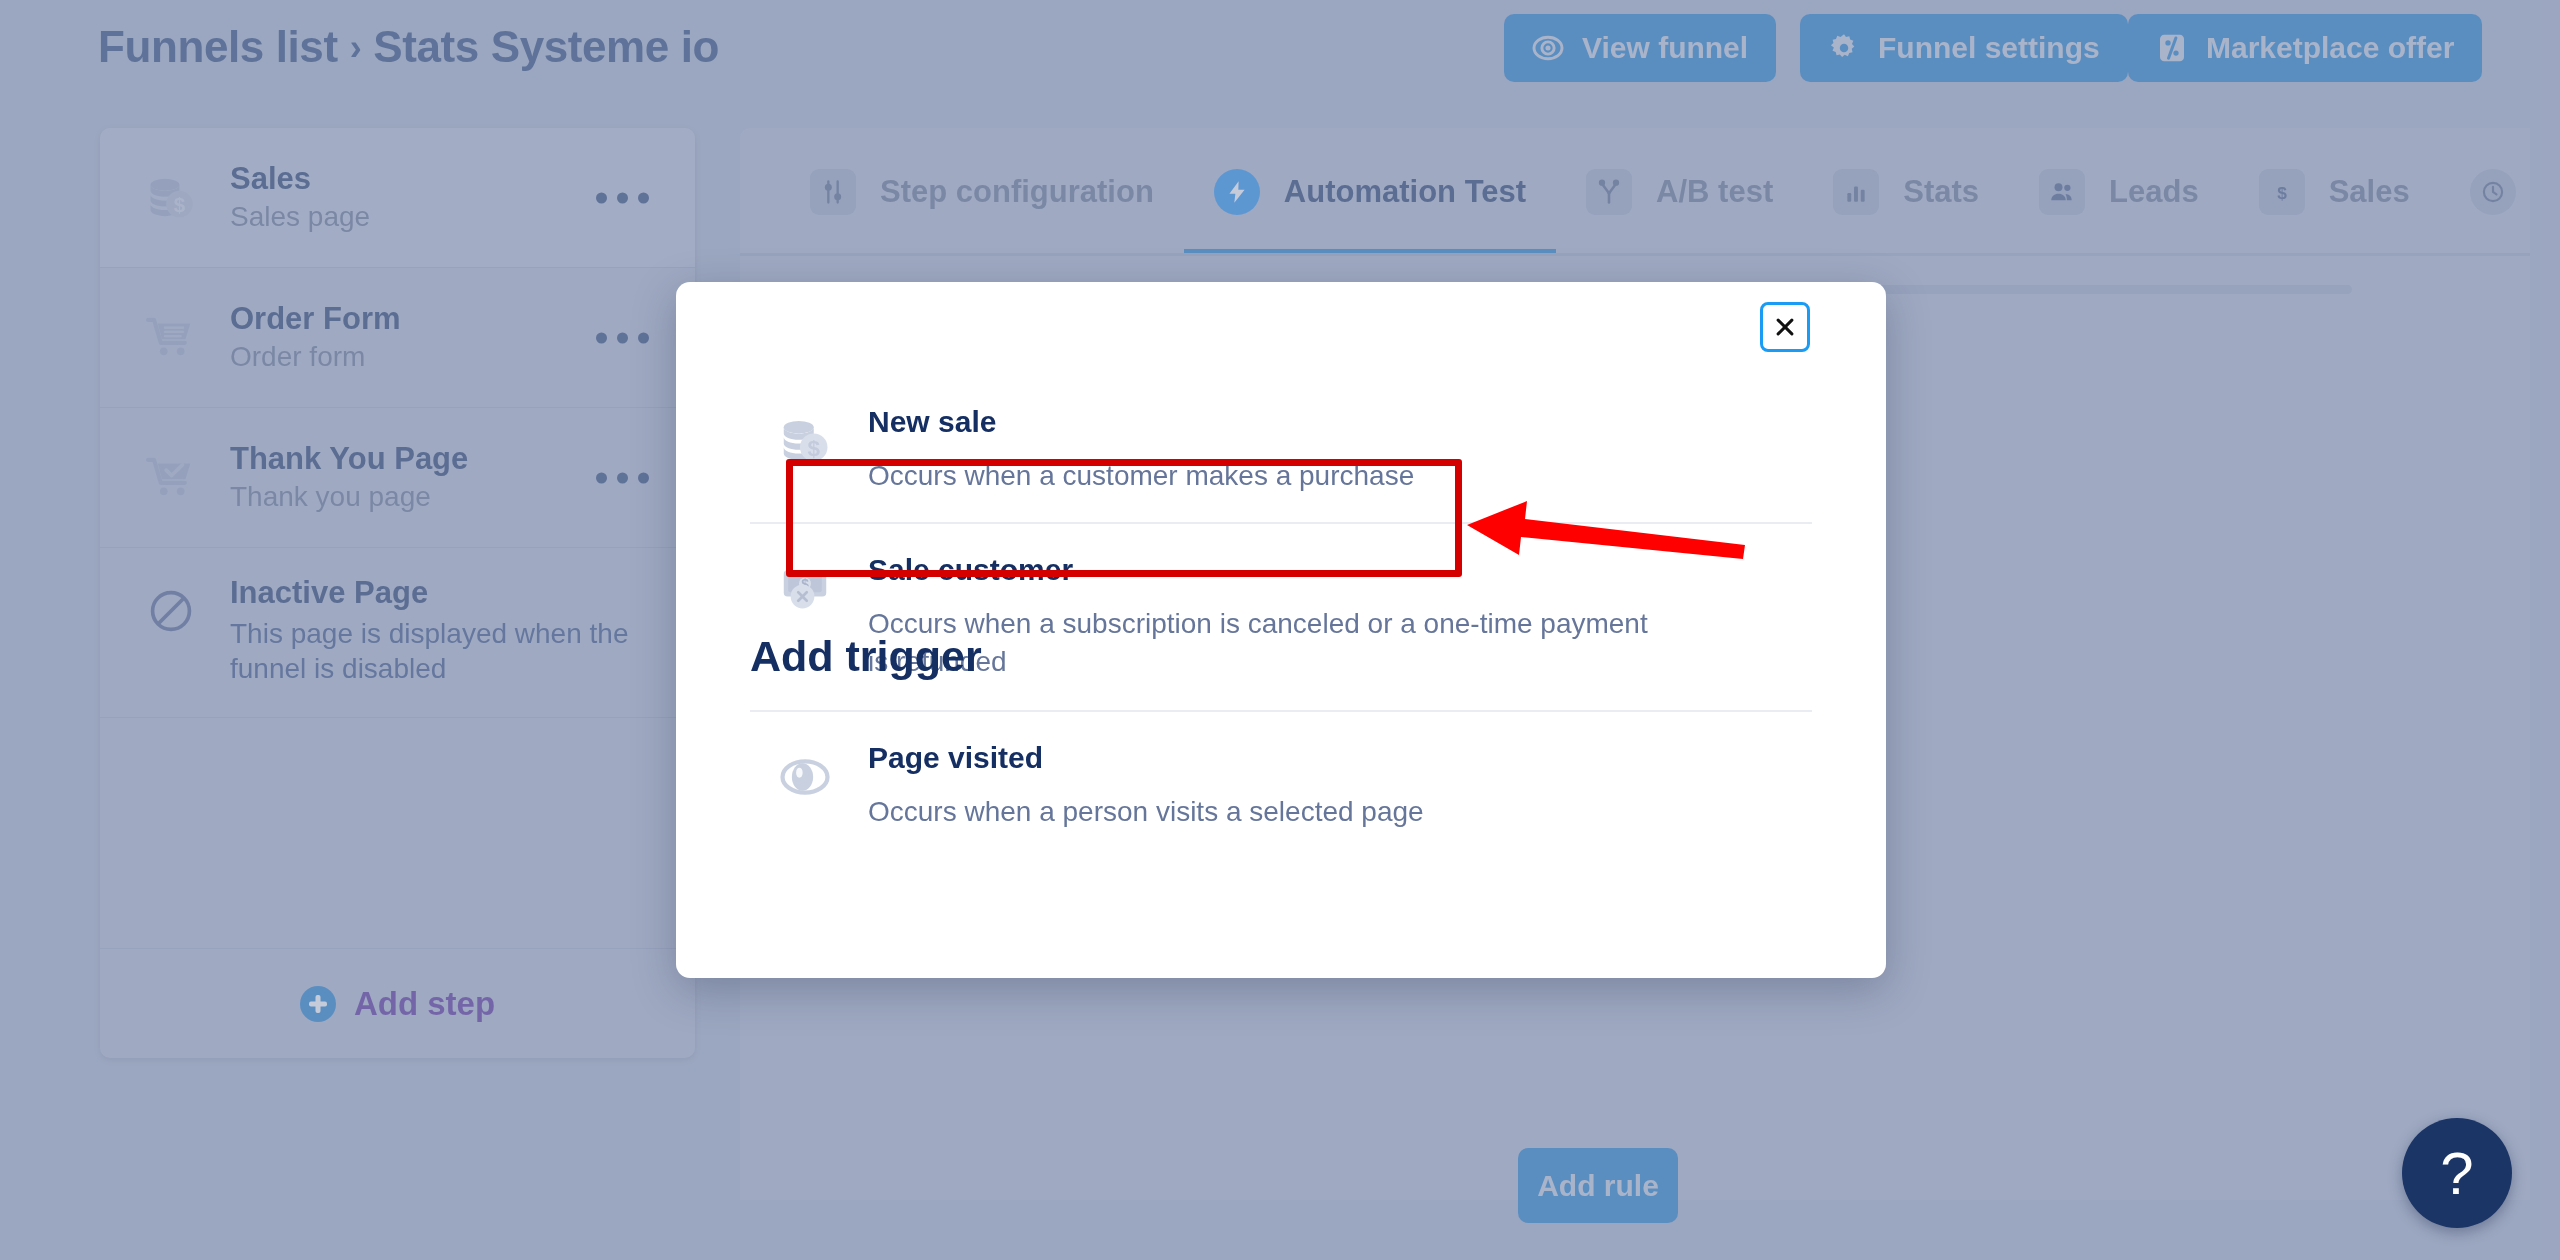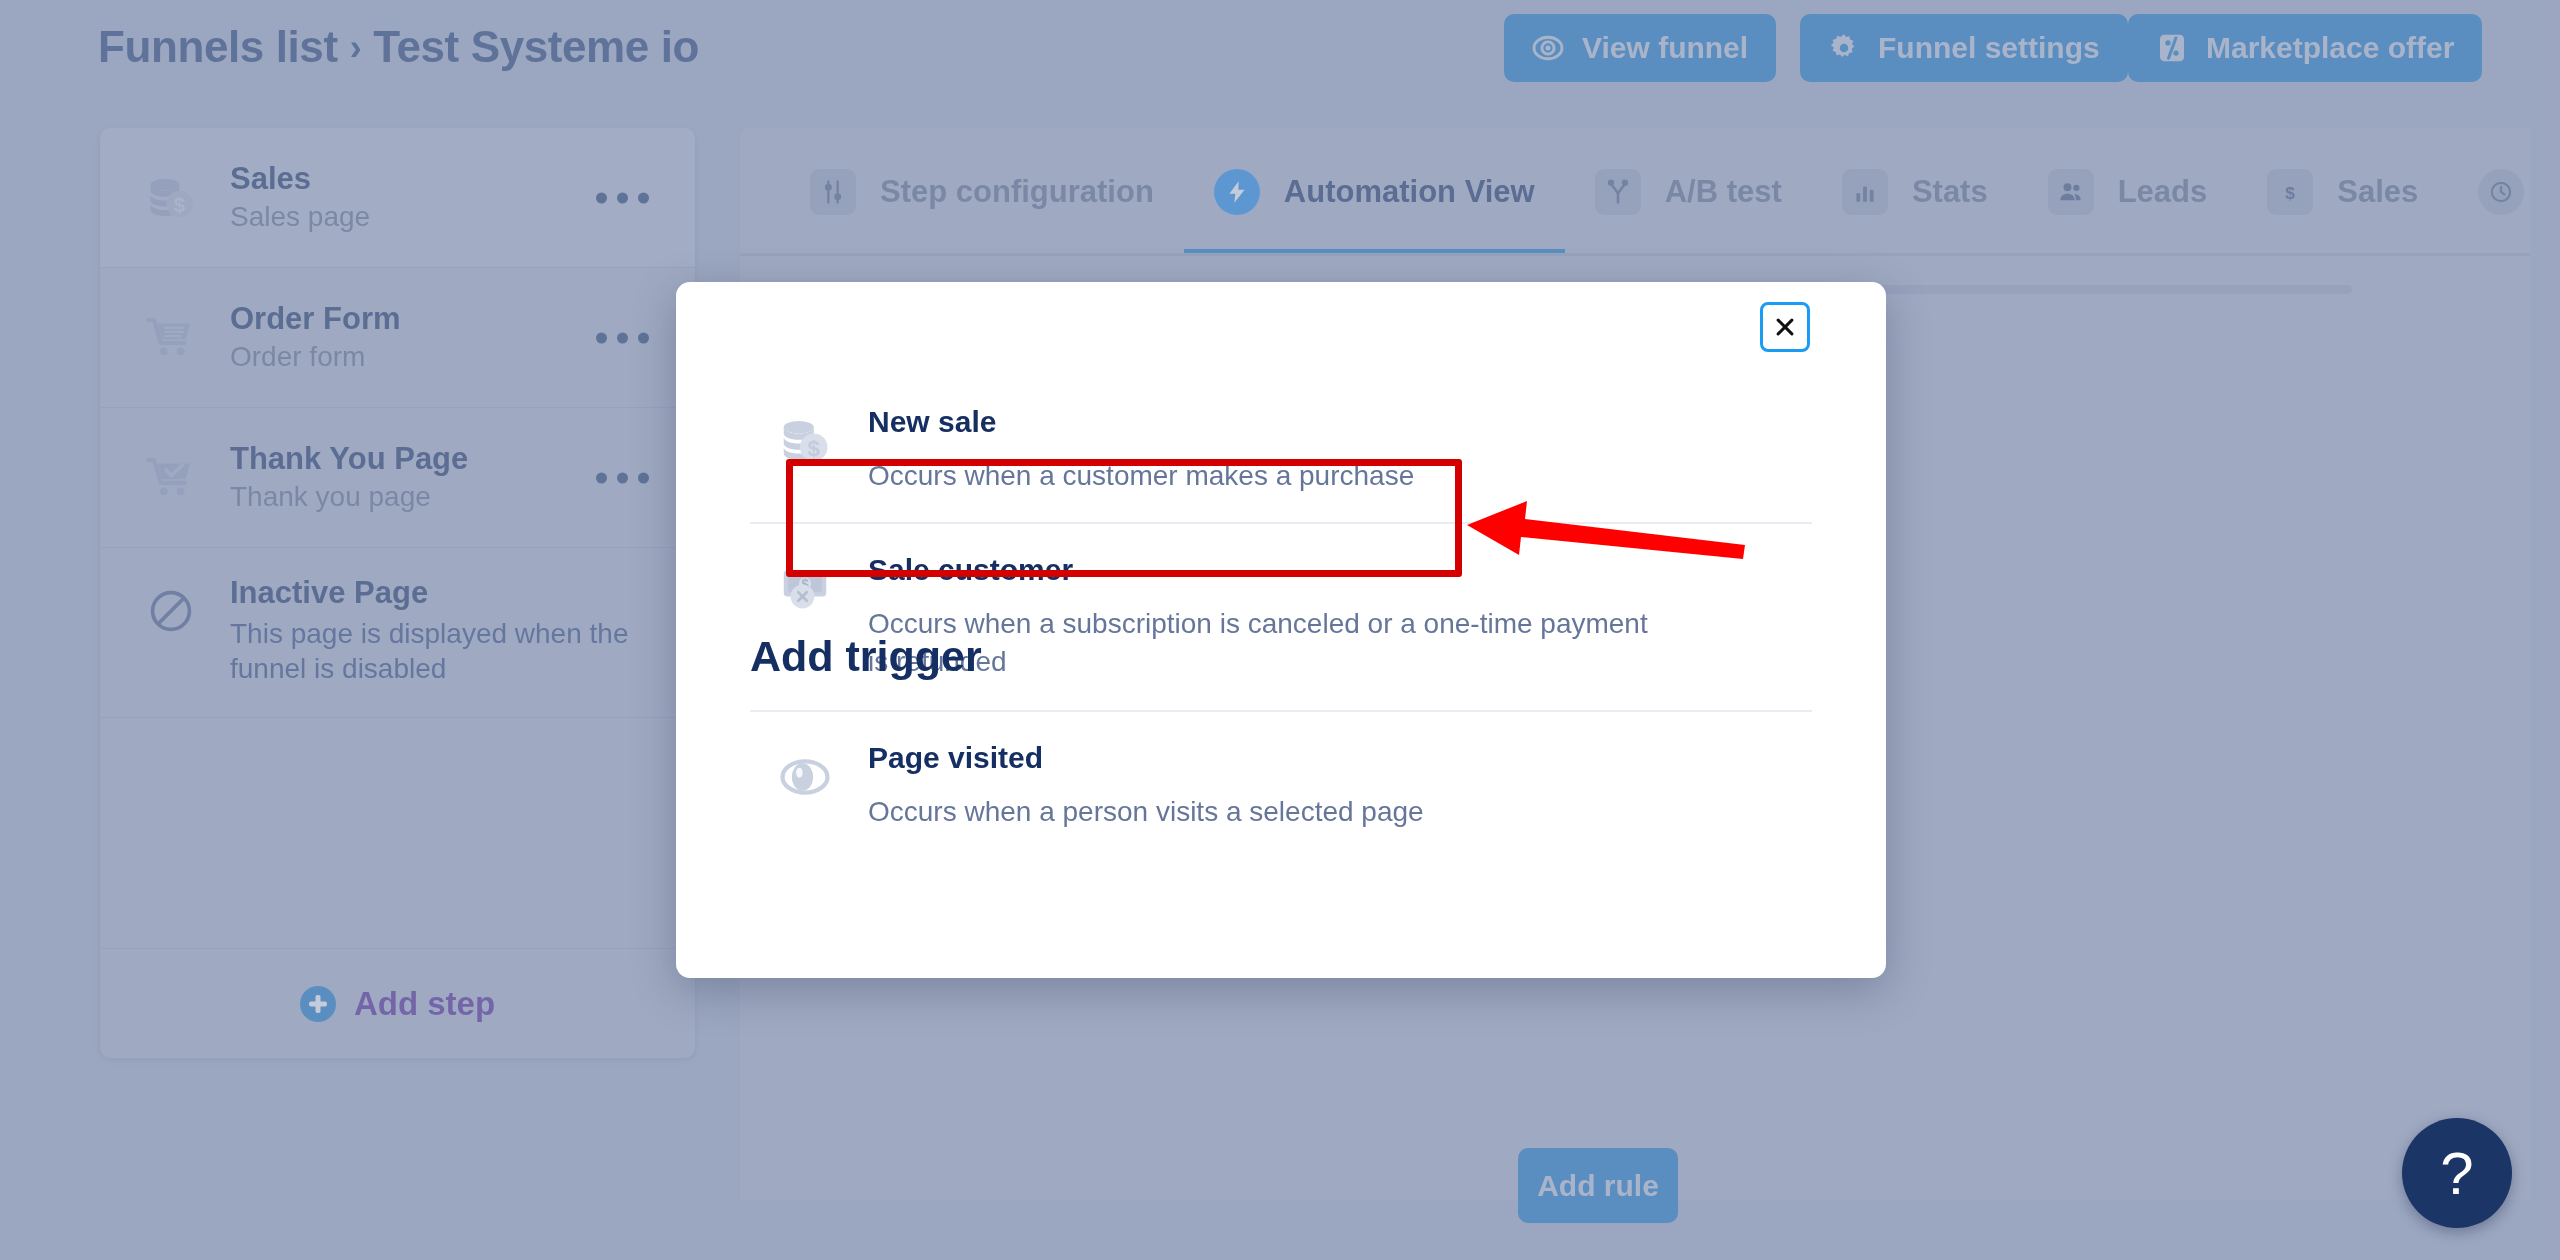--- a/index.html
+++ b/index.html
@@ -302,21 +302,21 @@
     pointer-events: none;
   }
 </style>
 </head>
 <body>
 
 <div id="stage">
 
   <div id="topbar">
     <div id="breadcrumb">
-      <span>Funnels list</span><span class="sep">›</span><span>Test Systeme io</span>
+      <span>Funnels list</span><span class="sep">›</span><span>Stats Systeme io</span>
     </div>
 
     <button class="hdr-btn" id="btn-view-funnel">
       <span class="ico">
         <svg width="32" height="32" viewBox="0 0 24 24" fill="none">
           <ellipse cx="12" cy="12" rx="10.5" ry="8" stroke="#c2cbdd" stroke-width="2.2"></ellipse>
           <circle cx="12" cy="12" r="4.6" stroke="#c2cbdd" stroke-width="2.2"></circle>
           <circle cx="12" cy="12" r="1.9" fill="#c2cbdd"></circle>
         </svg>
       </span>
@@ -451,21 +451,21 @@
         </span>
         <span class="tab-lbl">Step configuration</span>
       </div>
 
       <div class="tab active">
         <span class="tab-ico round">
           <svg width="26" height="26" viewBox="0 0 24 24">
             <path d="M13.5 2L5 13.5h5.5L9.5 22 19 10h-5.8z" fill="#ffffff"></path>
           </svg>
         </span>
-        <span class="tab-lbl">Automation View</span>
+        <span class="tab-lbl">Automation Test</span>
       </div>
 
       <div class="tab">
         <span class="tab-ico">
           <svg width="28" height="28" viewBox="0 0 24 24" fill="none" stroke="#4e6087" stroke-width="2.2" stroke-linecap="round">
             <path d="M12 21v-8"></path>
             <path d="M12 13L6 5"></path>
             <path d="M12 13l6-8"></path>
             <circle cx="6" cy="4" r="1.6" fill="#4e6087"></circle>
             <circle cx="18" cy="4" r="1.6" fill="#4e6087"></circle>

